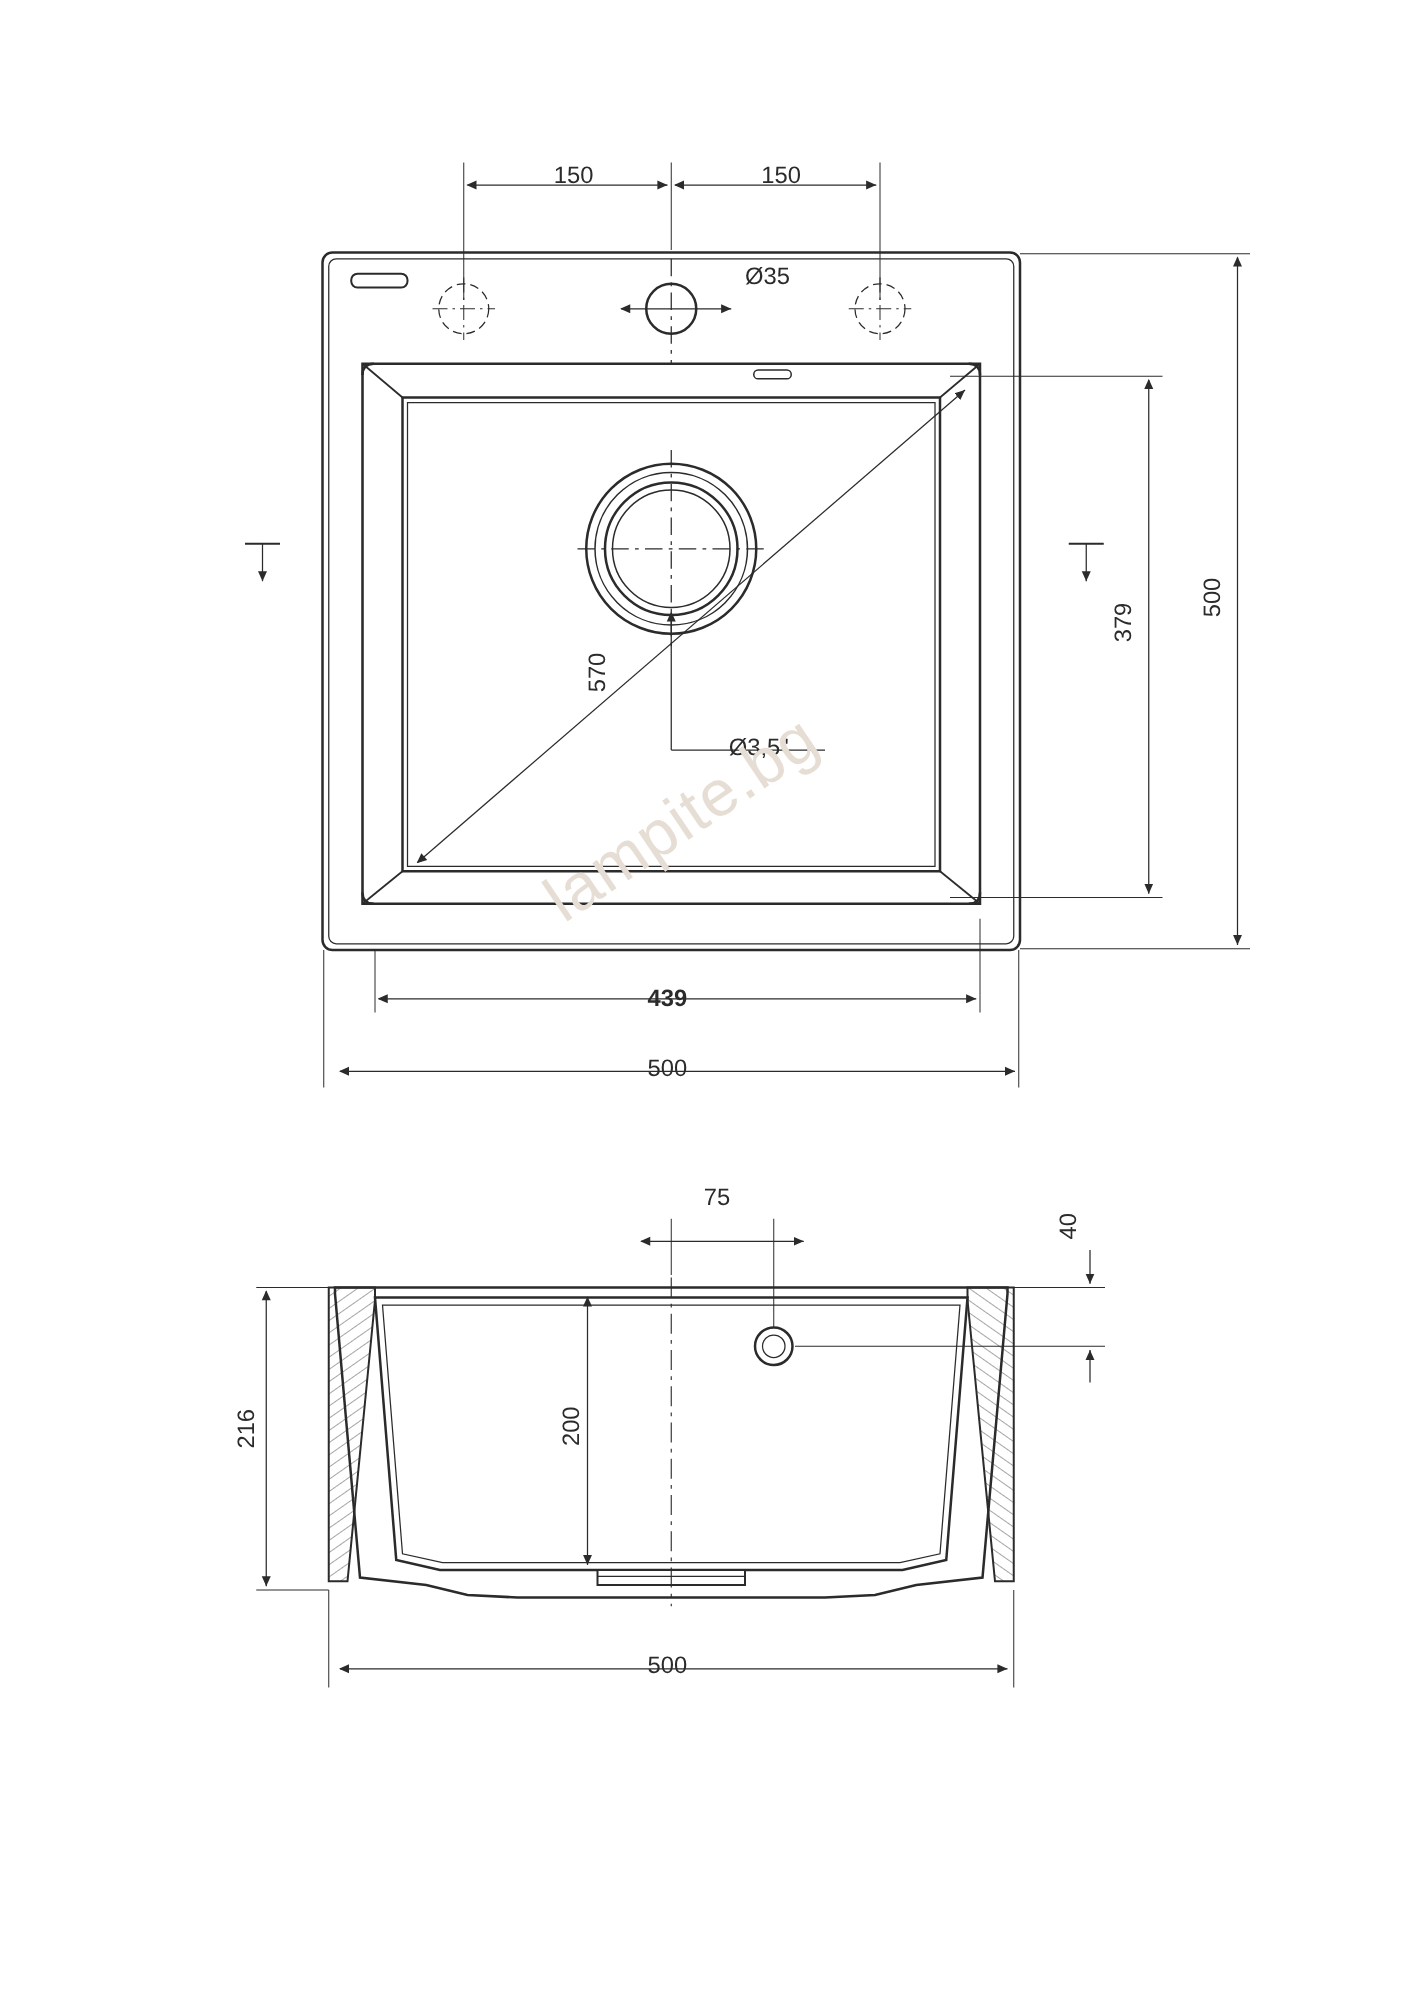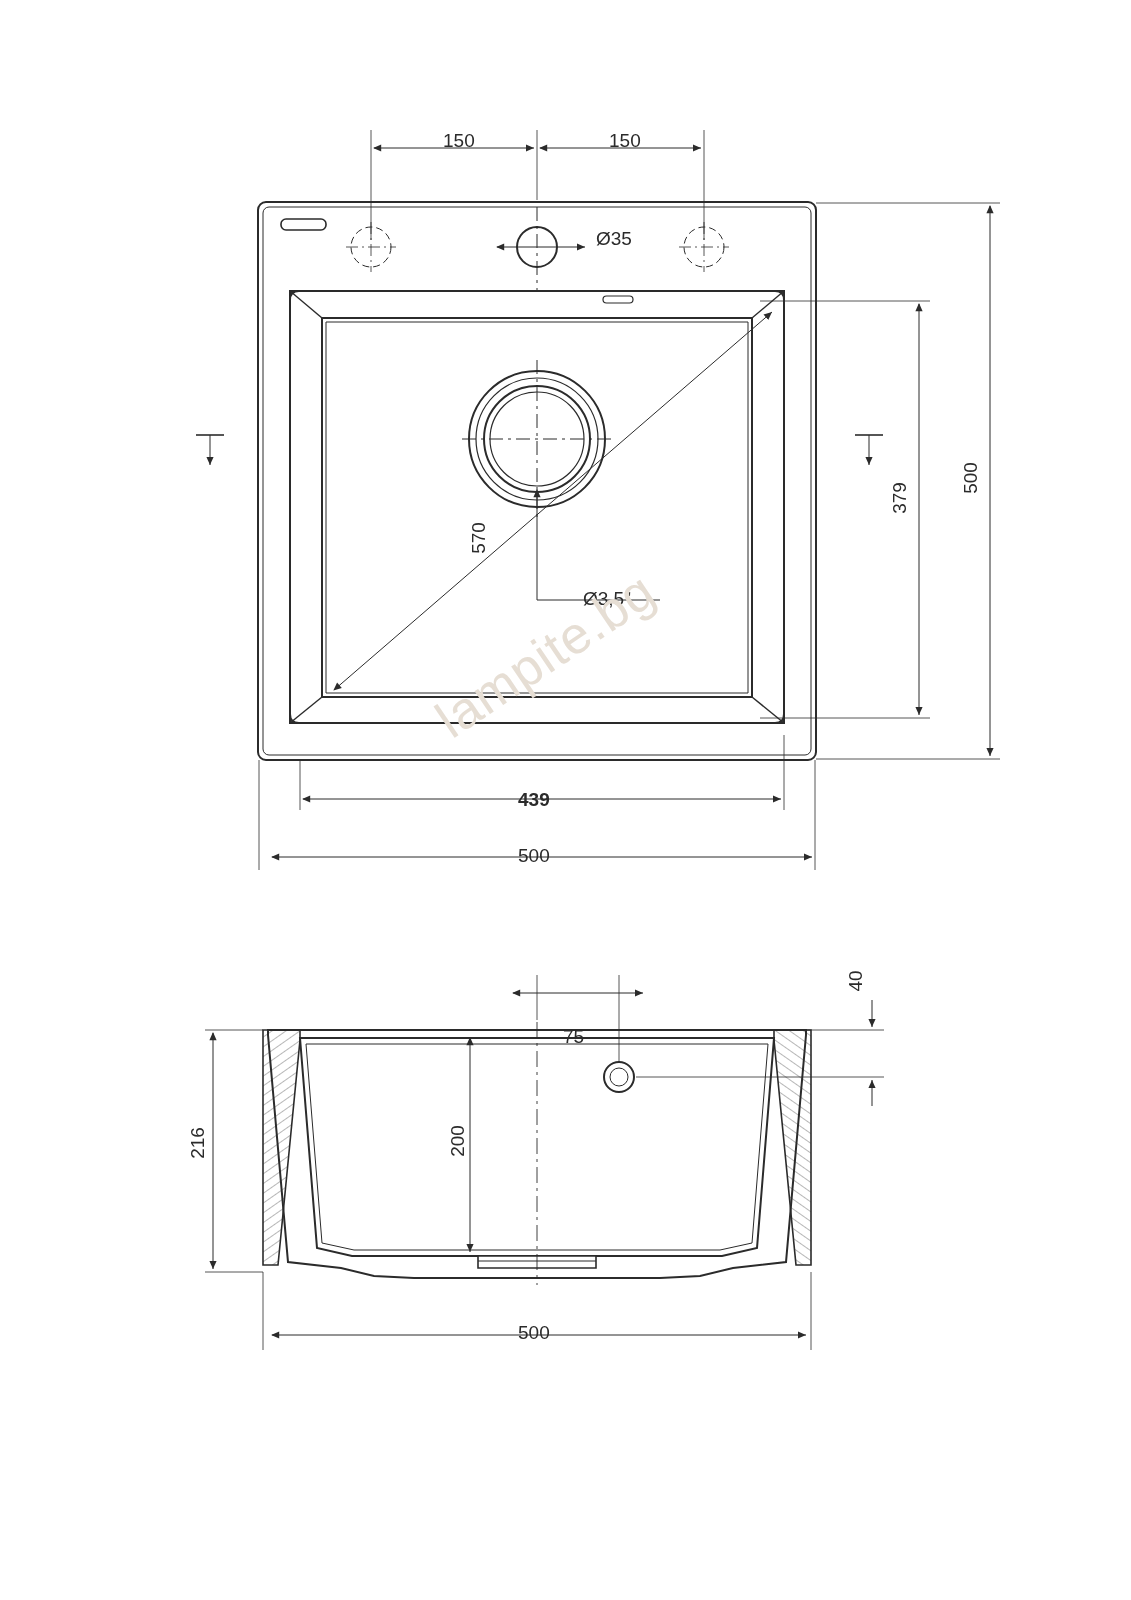--- a/index.html
+++ b/index.html
@@ -189,35 +189,35 @@
       <line x1="263" y1="1272" x2="263" y2="1350" stroke="#2b2b2b" stroke-width="0.8"></line>
       <line x1="811" y1="1272" x2="811" y2="1350" stroke="#2b2b2b" stroke-width="0.8"></line>
       <line x1="272" y1="1335" x2="806" y2="1335" stroke="#2b2b2b" stroke-width="1" marker-start="url(#arrStart)" marker-end="url(#arrEnd)"></line>
     </g>
   </svg>
 
   <div class="lbl" style="left:443px; top:130px;">150</div>
 
   <div class="lbl" style="left:609px; top:130px;">150</div>
 
-  <div class="lbl" style="left:596px; top:228px;">Ø35</div>
+  <div class="lbl" style="left:596px; top:211px;">Ø35</div>
 
   <div class="lbl" style="left:583px; top:588px;">Ø3,5"</div>
 
   <div class="lbl rot" style="left:456px; top:527px; width:46px; text-align:center;">570</div>
 
   <div class="lbl rot" style="left:877px; top:487px; width:46px; text-align:center;">379</div>
 
   <div class="lbl rot" style="left:948px; top:467px; width:46px; text-align:center;">500</div>
 
   <div class="lbl" style="left:518px; top:789px;font-weight:bold;">439</div>
 
   <div class="lbl" style="left:518px; top:845px;">500</div>
 
-  <div class="lbl" style="left:563px; top:1026px;">75</div>
+  <div class="lbl" style="left:563px; top:948px;">75</div>
 
   <div class="lbl rot" style="left:833px; top:970px; width:46px; text-align:center;">40</div>
 
   <div class="lbl rot" style="left:435px; top:1130px; width:46px; text-align:center;">200</div>
 
   <div class="lbl rot" style="left:175px; top:1132px; width:46px; text-align:center;">216</div>
 
   <div class="lbl" style="left:518px; top:1322px;">500</div>
 
   <div class="watermark">lampite.bg</div>

